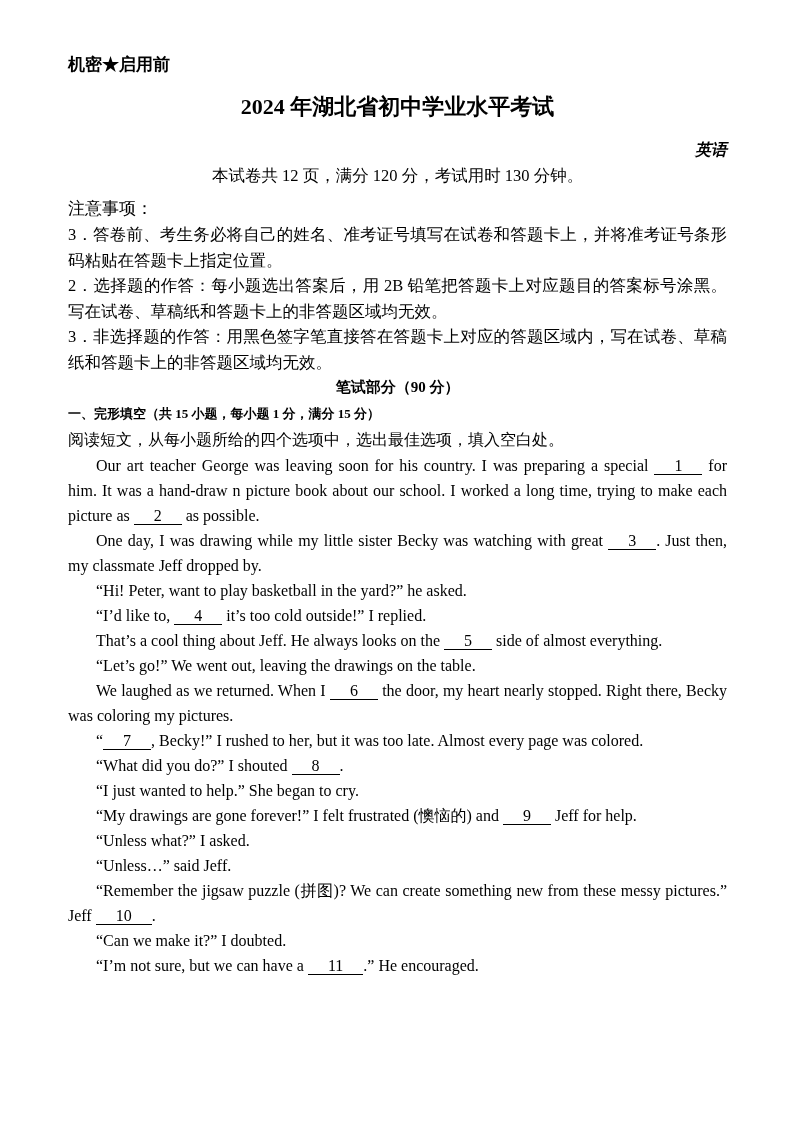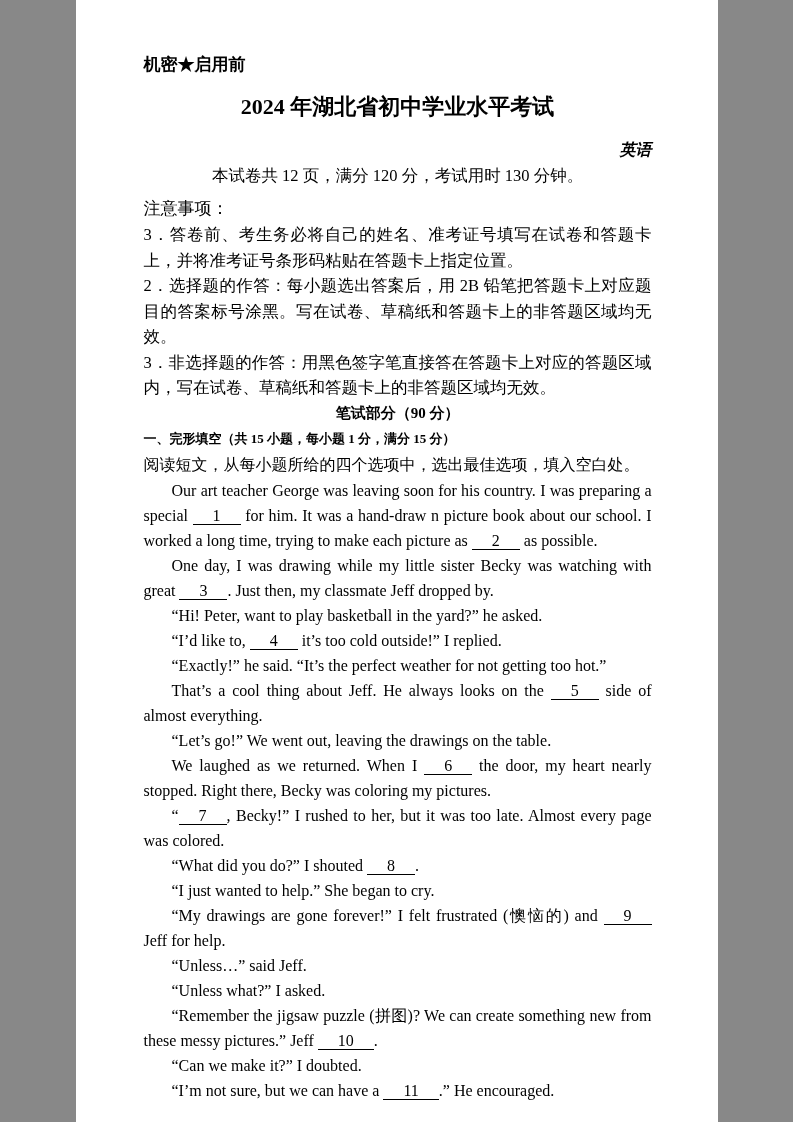--- a/index.html
+++ b/index.html
@@ -1,17 +1,17 @@
 <!DOCTYPE html>
 <html><head>
 <meta charset="utf-8">
 <style>
   html,body{margin:0;padding:0;background:#888;}
   .page{
-    width:642px;height:1122px;margin:0 auto;background:#ffffff;
+    width:793px;height:1122px;margin:0 auto;background:#ffffff;
     box-sizing:border-box;padding:54px 66px 0 68px;
     font-family:"Liberation Serif","DejaVu Serif",serif;
     color:#000;overflow:hidden;
   }
   .secret{font-size:17px;font-weight:bold;line-height:22px;}
   .title{margin:16px 0 4px;text-align:center;font-size:22px;font-weight:bold;line-height:30px;}
   .subject{margin:14px 0 0;text-align:right;font-size:16px;font-weight:bold;line-height:28px;font-style:italic;}
   .info{margin:0 0 0;text-align:center;font-size:16.5px;font-weight:normal;line-height:24px;}
   .notice-header{margin-top:8px;font-size:17px;font-weight:normal;line-height:26px;}
   .notice-list{font-size:16.5px;line-height:25.5px;}
@@ -45,27 +45,26 @@
 
   <div class="written-header">笔试部分（90 分）</div>
   <div class="section-header">一、完形填空（共 15 小题，每小题 1 分，满分 15 分）</div>
   <div class="instructions">阅读短文，从每小题所给的四个选项中，选出最佳选项，填入空白处。</div>
 
   <div class="passage" id="passage">
       <p>Our art teacher George was leaving soon for his country. I was preparing a special <span class="blank">1</span> for him. It was a hand-draw n picture book about our school. I worked a long time, trying to make each picture as <span class="blank">2</span> as possible.</p>
       <p>One day, I was drawing while my little sister Becky was watching with great <span class="blank">3</span>. Just then, my classmate Jeff dropped by.</p>
       <p>“Hi! Peter, want to play basketball in the yard?” he asked.</p>
       <p>“I’d like to, <span class="blank">4</span> it’s too cold outside!” I replied.</p>
-      <p>“Exactly!” he said. “It’s the perfect weather for not getting too hot.”</p>
       <p>That’s a cool thing about Jeff. He always looks on the <span class="blank">5</span> side of almost everything.</p>
       <p>“Let’s go!” We went out, leaving the drawings on the table.</p>
       <p>We laughed as we returned. When I <span class="blank">6</span> the door, my heart nearly stopped. Right there, Becky was coloring my pictures.</p>
       <p>“<span class="blank">7</span>, Becky!” I rushed to her, but it was too late. Almost every page was colored.</p>
       <p>“What did you do?” I shouted <span class="blank">8</span>.</p>
       <p>“I just wanted to help.” She began to cry.</p>
       <p>“My drawings are gone forever!” I felt frustrated (懊恼的) and <span class="blank">9</span> Jeff for help.</p>
+      <p>“Unless what?” I asked.</p>
       <p>“Unless…” said Jeff.</p>
-      <p>“Unless what?” I asked.</p>
       <p>“Remember the jigsaw puzzle (拼图)? We can create something new from these messy pictures.” Jeff <span class="blank">10</span>.</p>
       <p>“Can we make it?” I doubted.</p>
       <p>“I’m not sure, but we can have a <span class="blank">11</span>.” He encouraged.</p>
     </div>
 </div>
 
 </body></html>

